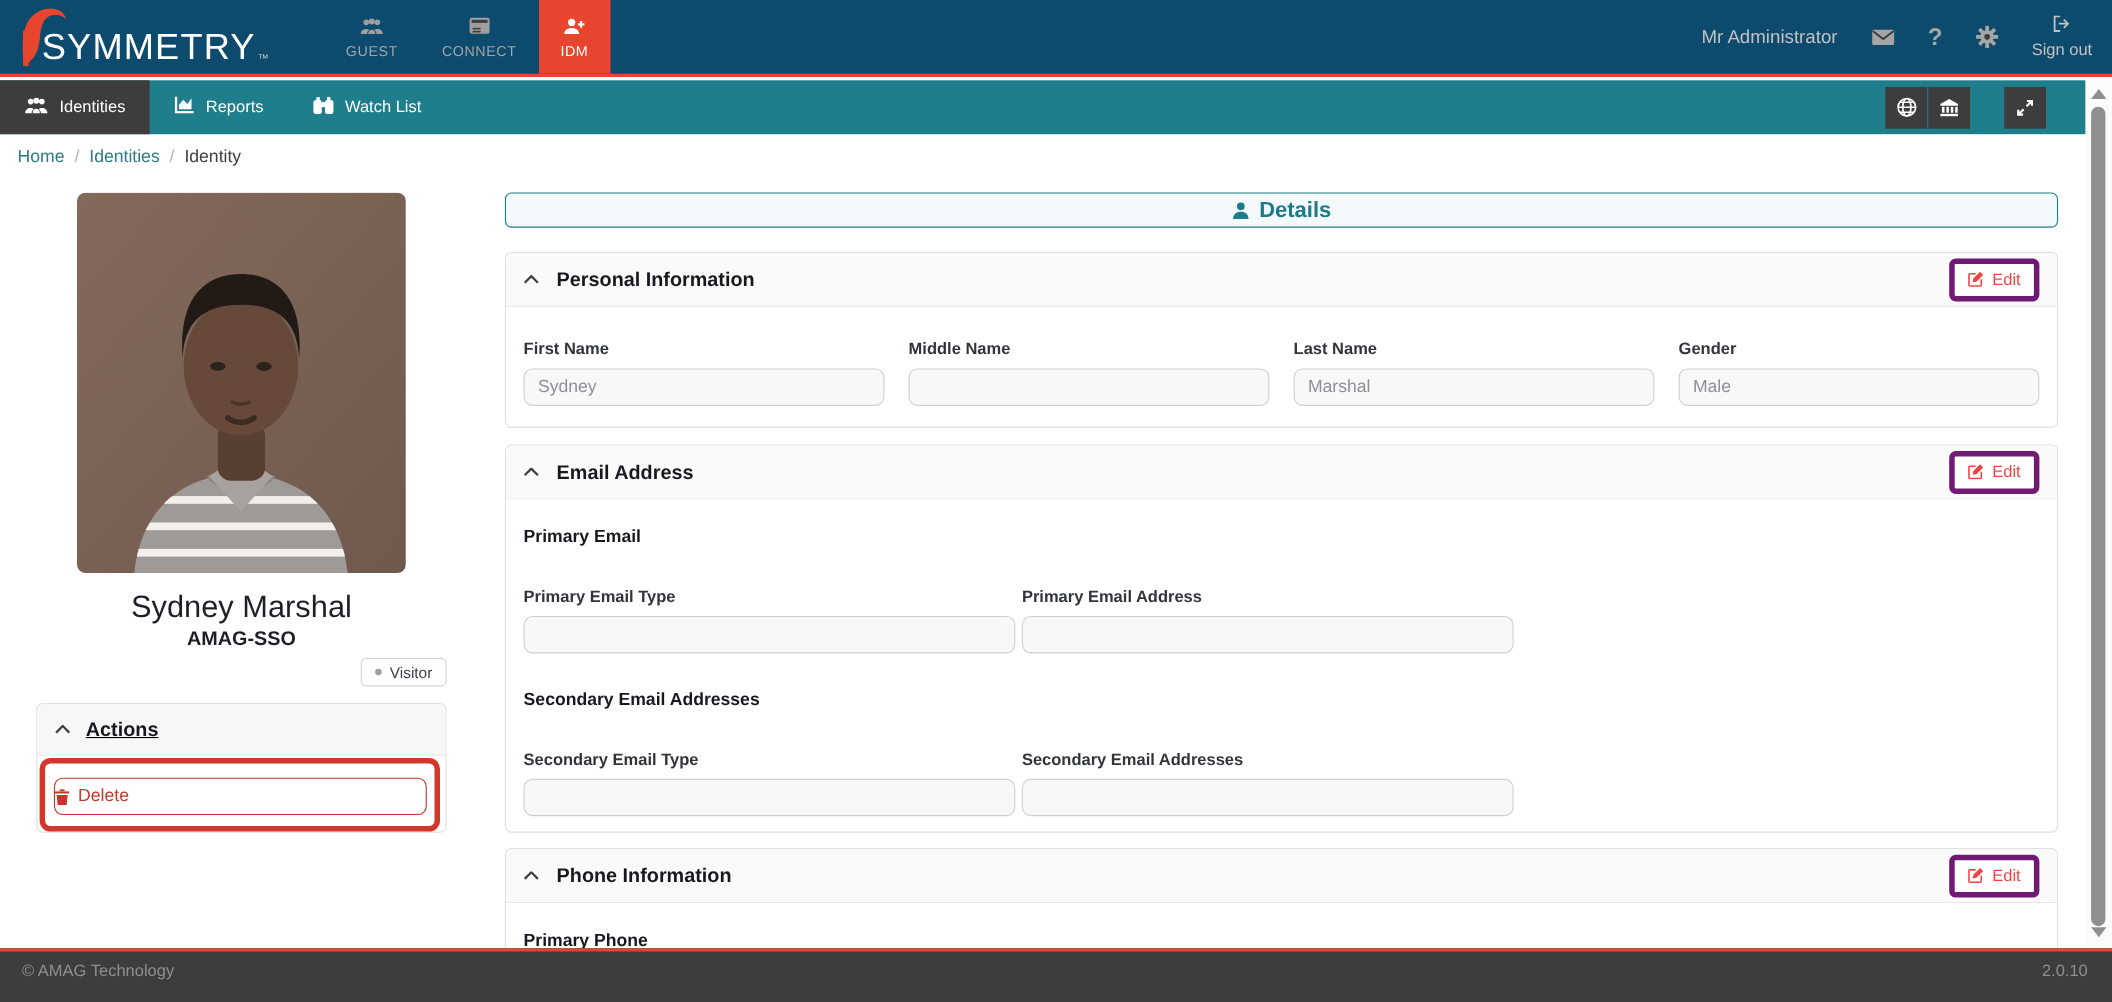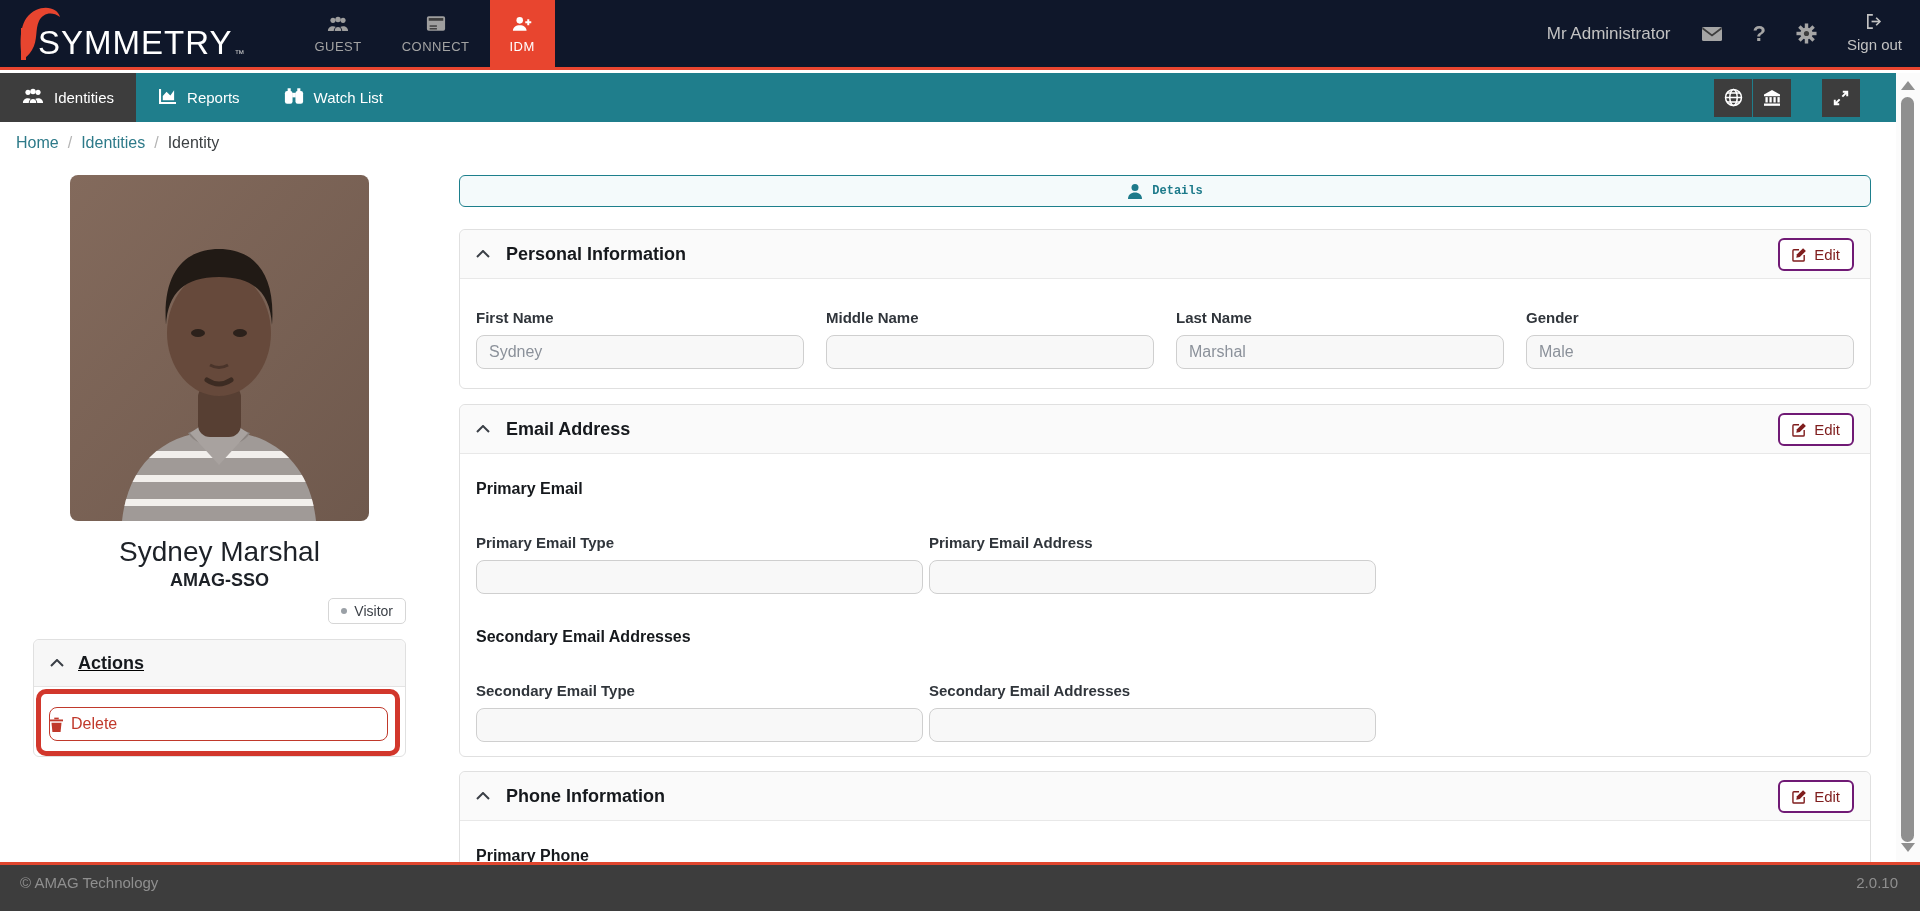--- a/index.html
+++ b/index.html
@@ -1,21 +1,21 @@
 <!DOCTYPE html>
 <html><head>
 <meta charset="utf-8">
 <style>
   * { margin:0; padding:0; box-sizing:border-box; }
   html,body { width:1920px; height:911px; }
   body { font-family:"Liberation Sans","DejaVu Sans",sans-serif; background:#fff; overflow:hidden; }
   #page { position:relative; width:1920px; height:911px; background:#fff; overflow:hidden; }
 
   
-  .topbar { position:absolute; left:0; top:0; width:1920px; height:70px; background:#0f172a; border-bottom:3px solid #e8452f; display:flex; align-items:stretch; }
+  .topbar { position:absolute; left:0; top:0; width:1920px; height:70px; background:#0c4a6e; border-bottom:3px solid #e8452f; display:flex; align-items:stretch; }
   .logo { display:flex; align-items:flex-end; padding:6px 10px 8px 8px; position:relative; }
   .logo svg { position:absolute; left:10px; top:2px; }
   .logo-text { color:#fff; font-size:33px; letter-spacing:1px; margin-left:30px; line-height:1; font-weight:400; }
   .logo-tm { color:#cfcfcf; font-size:10px; vertical-align:18px; margin-left:2px; }
   .top-tabs { display:flex; margin-left:40px; }
   .top-tab { display:flex; flex-direction:column; align-items:center; justify-content:center; gap:5px; padding:0 20px; color:#a3a3a3; cursor:pointer; }
   .top-tab .ic { color:#9e9e9e; height:20px; display:flex; align-items:center; }
   .top-tab .lbl { font-size:13px; letter-spacing:.5px; }
   .top-tab.active { background:#e8452f; color:#fff; }
   .top-tab.active .ic { color:#fff; }
@@ -49,25 +49,25 @@
   .badge-dot { width:6px; height:6px; border-radius:50%; background:#9aa0a6; }
 
   .actions-card { position:absolute; left:33px; top:639px; width:373px; height:118px; border:1px solid #e0e0e0; border-radius:6px; background:#fff; }
   .actions-hdr { height:47px; background:#f7f7f7; border-bottom:1px solid #e4e4e4; border-radius:6px 6px 0 0; display:flex; align-items:center; gap:14px; padding:0 16px;text-decoration:underline; }
   .actions-hdr .ttl { font-size:18px; font-weight:700; color:#16191d; }
   .chev { color:#3a3f46; display:flex; align-items:center; cursor:pointer; }
   .annotation { position:absolute; left:36px; top:689px; width:364px; height:67px; border:5px solid #d2372c; border-radius:10px; z-index:5; pointer-events:none; }
   .delete-btn { position:absolute; left:49px; top:707px; width:339px; height:34px; background:#fff; border:1px solid #c0392b; border-radius:8px; color:#c0392b; font-size:16px; display:flex; align-items:center; gap:8px; cursor:pointer; }
 
   
-  .details-btn { position:absolute; left:459px; top:175px; width:1412px; height:32px; background:#f4fafb; border:1px solid #1d7f8c; border-radius:6px; color:#1d7a8a; font-weight:700; font-size:12px; display:flex; align-items:center; justify-content:center; gap:9px; cursor:pointer;font-family:Liberation Mono, monospace; }
+  .details-btn { position:absolute; left:459px; top:175px; width:1412px; height:32px; background:#f4fafb; border:1px solid #1d7f8c; border-radius:6px; color:#1d7a8a; font-weight:700; font-size:20px; display:flex; align-items:center; justify-content:center; gap:9px; cursor:pointer; }
   .card { position:absolute; left:459px; width:1412px; border:1px solid #e0e0e0; border-radius:6px; background:#fff; }
   .card-hdr { height:49px; background:#fafafa; border-bottom:1px solid #e8e8e8; border-radius:6px 6px 0 0; display:flex; align-items:center; gap:16px; padding:0 16px; }
   .card-hdr .ttl { font-size:18px; font-weight:700; color:#16191d; }
-  .edit-btn { margin-left:auto; display:flex; align-items:center; gap:7px; background:#fff; border:2px solid #701a75; border-radius:6px; padding:6px 12px; font-size:15px; color:#7f1d1d; cursor:pointer; }
+  .edit-btn { margin-left:auto; display:flex; gap:7px; background:#fff; border:5px solid #701a75; border-radius:6px; padding:6px 12px; font-size:15px; color:#ef4444; cursor:pointer; }
   .card.personal { top:229px; height:160px; }
   .pbody { padding:30px 16px 22px; display:grid; grid-template-columns:repeat(4,1fr); gap:22px; }
   .field label { display:block; font-size:15px; font-weight:700; color:#30353b; margin-bottom:9px; }
   .input { width:100%; height:34px; background:#f8f8f8; border:1px solid #cfcfcf; border-radius:8px; padding:0 12px; font-size:16px; color:#8b919a; font-family:inherit; outline:none; }
   .card.email { top:404px; height:353px; }
   .ebody { padding:26px 16px 24px; }
   .subheading { font-size:16px; font-weight:700; color:#16191d; }
   .frow { display:grid; grid-template-columns:447px 447px; gap:6px; margin-top:36px; }
   .frow + .subheading { margin-top:34px; }
   .card.phone { top:771px; height:140px; }

